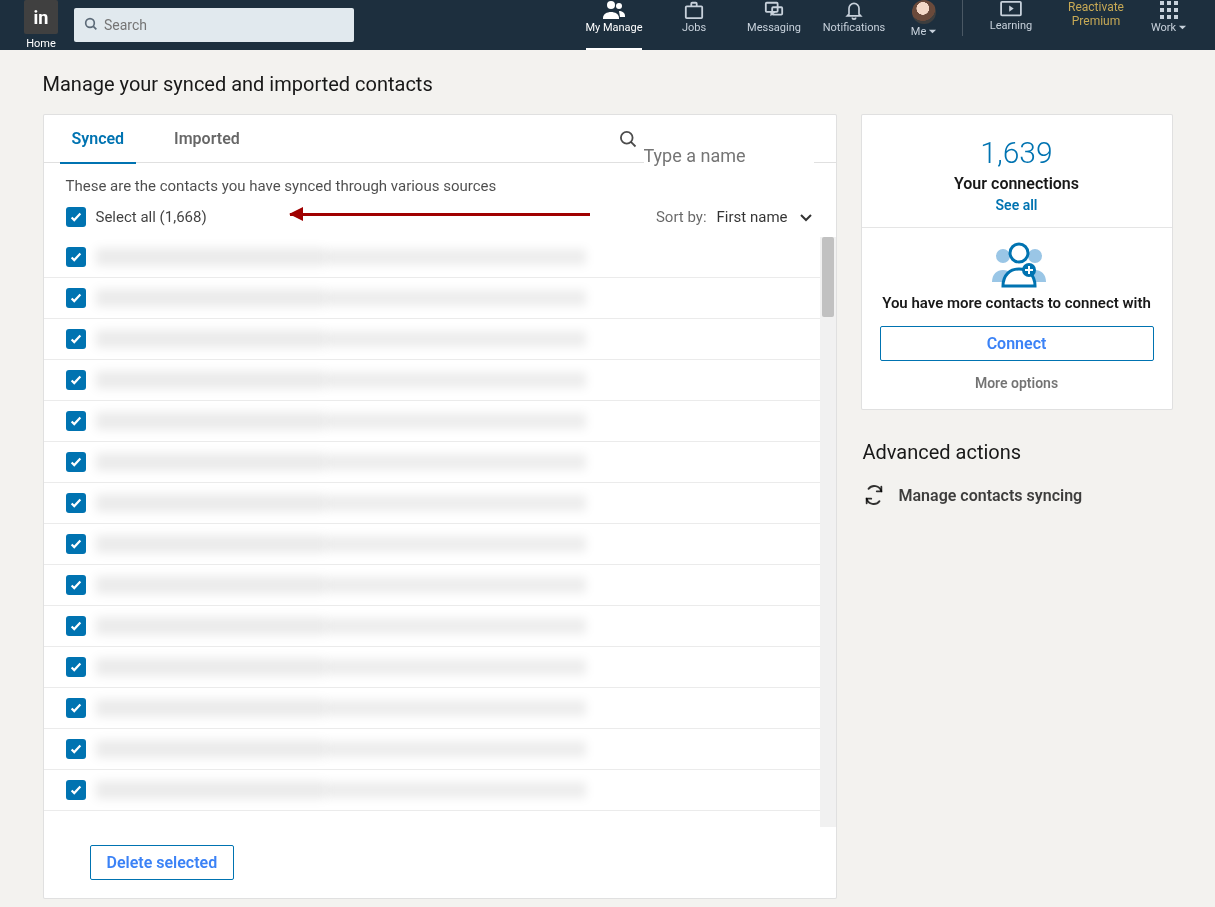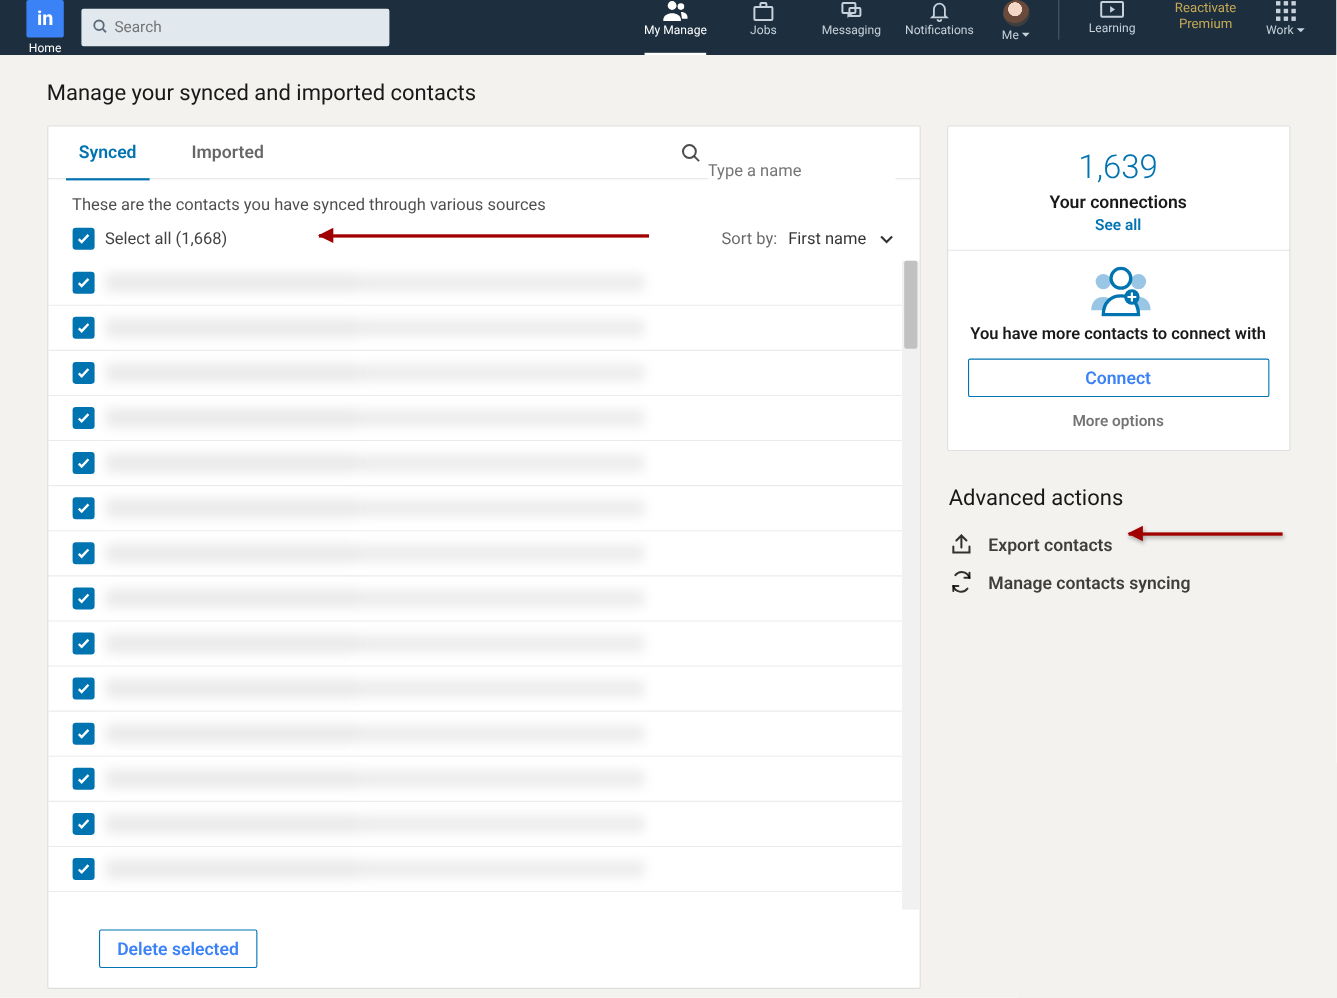--- a/index.html
+++ b/index.html
@@ -1,20 +1,20 @@
 <!DOCTYPE html>
 <html><head>
   <meta charset="utf-8">
   <style>
     * { margin: 0; padding: 0; box-sizing: border-box; font-family: -apple-system, BlinkMacSystemFont, "Segoe UI", Roboto, Helvetica, Arial, sans-serif; }
     body { background: #f3f2ef; color: rgba(0,0,0,0.9); font-size: 14px; width: 1215px; }
     
     
     .nav { background: #1d2f3e; height: 50px; display: flex; align-items: center; padding: 0 18px; color: #fff; }
-    .logo { width: 34px; height: 34px; background: #3b82f6; color: #fff; display: flex; align-items: center; justify-content: center; font-weight: 700; font-size: 18px; border-radius: 2px; margin-bottom: 2px; }
+    .logo { width: 34px; height: 34px; background: #404040; color: #fff; display: flex; align-items: center; justify-content: center; font-weight: 700; font-size: 18px; border-radius: 2px; margin-bottom: 2px; }
     .nav-home { display: flex; flex-direction: column; align-items: center; width: 46px; font-size: 11px; }
     .nav-home .lbl { margin-top: 1px; }
     .search-wrap { margin-left: 10px; flex: 0 0 auto; }
     .search-box { width: 280px; height: 34px; background: #e1e9ee; border: none; border-radius: 2px; padding: 0 10px 0 30px; font-size: 14px; }
     .search-wrap { position: relative; }
     .search-wrap .sicon { position: absolute; left: 9px; top: 8px; color: #5c6a78; }
     .nav-spacer { flex: 1; }
     .nav-items { display: flex; align-items: stretch; height: 50px; }
     .nav-item { display: flex; flex-direction: column; align-items: center; width: 80px; font-size: 11px; color: #c7d1db; cursor: pointer; position: relative; }
     .nav-item.me { width: 60px; }
@@ -31,21 +31,21 @@
     .main-col { flex: 1; }
     .side-col { width: 312px; flex: 0 0 312px; }
     .card { background: #fff; border: 1px solid rgba(0,0,0,0.12); border-radius: 2px; }
     
     
     .tabs { display: flex; align-items: center; padding: 0 22px; border-bottom: 1px solid rgba(0,0,0,0.12); height: 48px; }
     .tab { padding: 0 6px; height: 48px; display: flex; align-items: center; font-size: 16px; margin-right: 38px; font-weight: 600; color: rgba(0,0,0,0.6); cursor: pointer; position: relative; }
     .tab.active { color: #0073b1; }
     .tab.active::after { content: ""; position: absolute; bottom: -1px; left: -6px; right: -6px; height: 2px; background: #0073b1; }
     .tab-search { margin-left: auto; display: flex; align-items: center; color: rgba(0,0,0,0.6); }
-    .tab-search input { border: none; outline: none; font-size: 15px; width: 170px; margin-left: 6px; margin-top: 33px; }
+    .tab-search input { border: none; outline: none; font-size: 18px; width: 170px; margin-left: 6px; margin-top: 33px; }
     
     
     .subhdr { padding: 14px 22px 8px; font-size: 15px; color: rgba(0,0,0,0.7); }
     .selrow { display: flex; align-items: center; padding: 4px 22px 10px; }
     .cbx { width: 20px; height: 20px; border-radius: 3px; background: #0073b1; display: inline-flex; align-items: center; justify-content: center; margin-right: 10px; flex: 0 0 20px; cursor: pointer; }
     .cbx svg { stroke: #fff; }
     .selall { font-size: 15px; color: rgba(0,0,0,0.75); }
     .sortwrap { margin-left: auto; font-size: 15px; color: rgba(0,0,0,0.6); display: flex; align-items: center; gap: 10px; cursor: pointer; }
     .sortval { color: rgba(0,0,0,0.8); }
     
@@ -376,27 +376,20 @@
           <circle cx="40" cy="28" r="7" fill="#0073b1"></circle>
             <path d="M40 24v8M36 28h8" stroke="#fff" stroke-width="2"></path>
         </svg>
       </div>
       <div class="conn-msg">You have more contacts to connect with</div>
       <button class="btn-outline wide">Connect</button>
       <div class="more-opt">More options</div>
     </div>
 
     <h2 class="adv-hdr">Advanced actions</h2>
-    <div class="adv-item arrow2-wrap">
-      <svg width="22" height="22" viewBox="0 0 24 24" fill="none" stroke="rgba(0,0,0,0.8)" stroke-width="2">
-          <path d="M12 15V4M7 8l5-5 5 5M4 14v6h16v-6" stroke-linecap="round"></path>
-        </svg>
-      <span>Export contacts</span>
-      <span class="arrow arrow2"></span>
-    </div>
     <div class="adv-item">
       <svg width="22" height="22" viewBox="0 0 24 24" fill="none" stroke="rgba(0,0,0,0.8)" stroke-width="2">
           <path d="M20 8A8 8 0 006 5.3M4 16a8 8 0 0014 2.7" stroke-linecap="round"></path>
           <path d="M20 3v5h-5M4 21v-5h5" stroke-linecap="round"></path>
         </svg>
       <span>Manage contacts syncing</span>
     </div>
   </div>
 </div>
 

